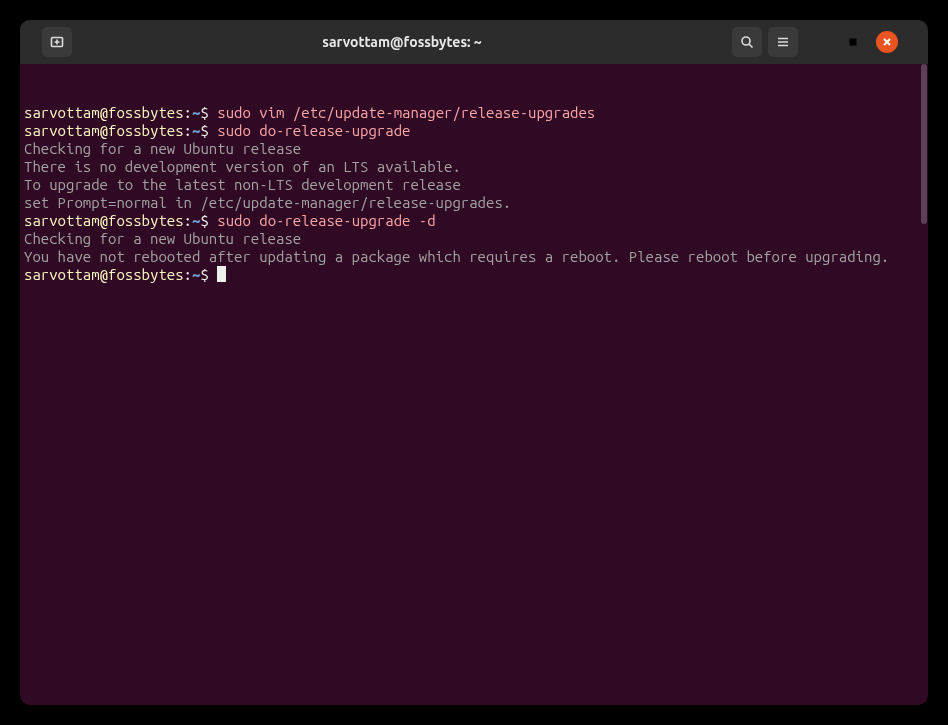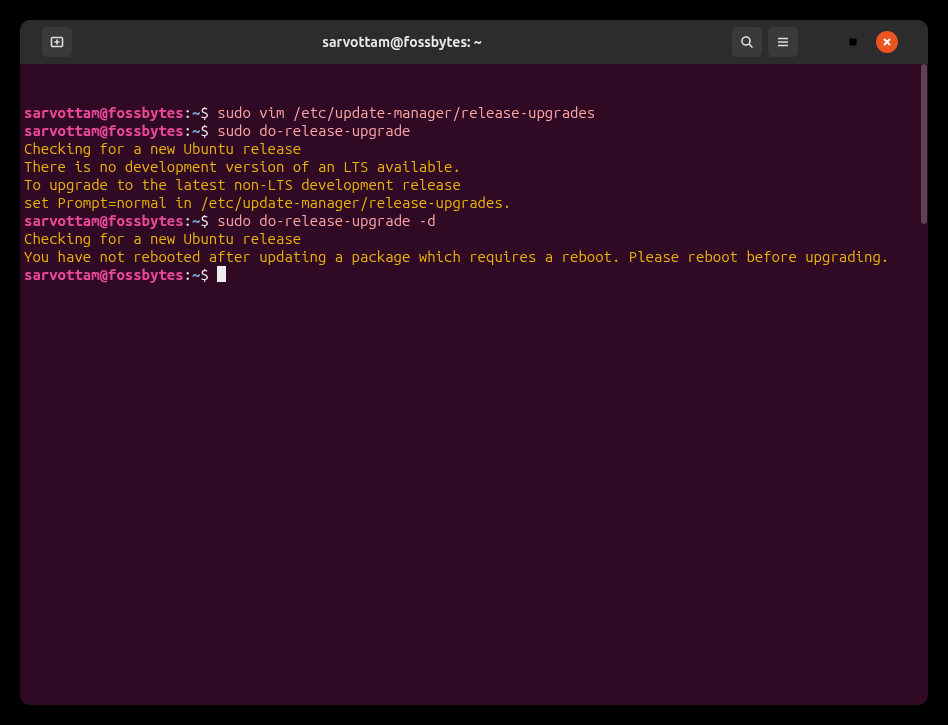--- a/index.html
+++ b/index.html
@@ -75,25 +75,25 @@
       padding: 4px 4px;
       font-size: 15px;
       line-height: 18px;
       color: #d0cfcc;
       font-family: 'Ubuntu Mono', 'DejaVu Sans Mono', monospace;
       white-space: pre-wrap;
       word-break: break-all;
       height: calc(100% - 44px);
       position: relative;
     }
-    .prompt-user { color: #ec4899; font-weight: bold; }
+    .prompt-user { color: #fef9c3; font-weight: normal; }
     .prompt-path { color: #729fcf; font-weight: bold; }
     .prompt-white { color: #eeeeec; }
     .cmd { color: #fca5a5; }
-    .out { color: #eab308; }
+    .out { color: #a3a3a3; }
     .cursor {
       display: inline-block;
       width: 9px;
       height: 16px;
       background: #eeeeec;
       vertical-align: text-bottom;
       margin-bottom: 1px;
     }
     .scrollbar {
       position: absolute;

